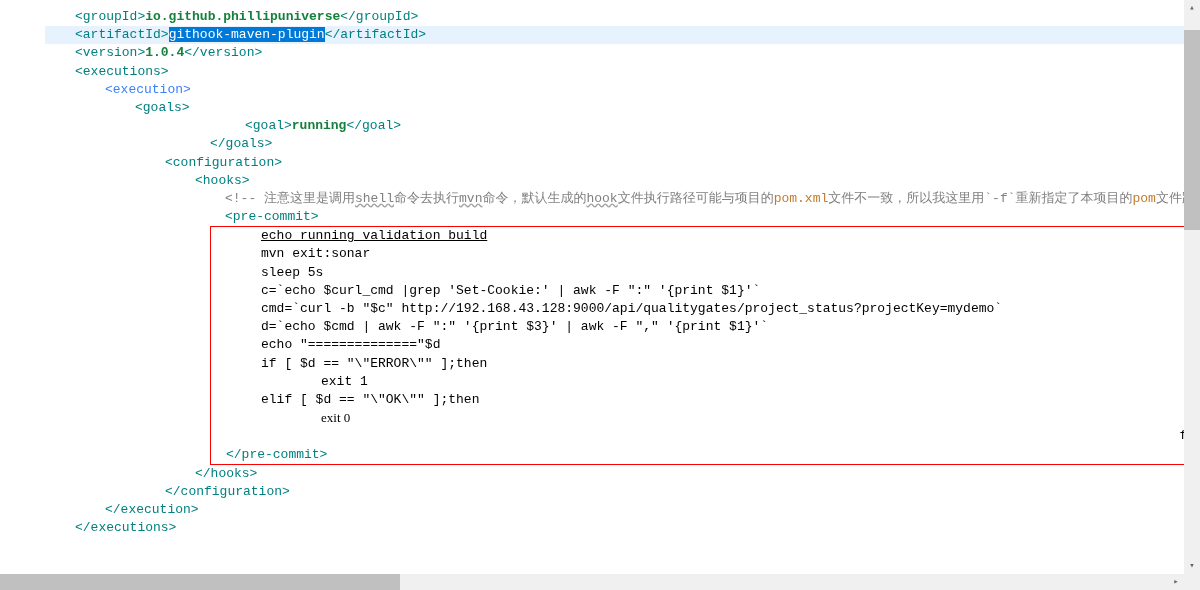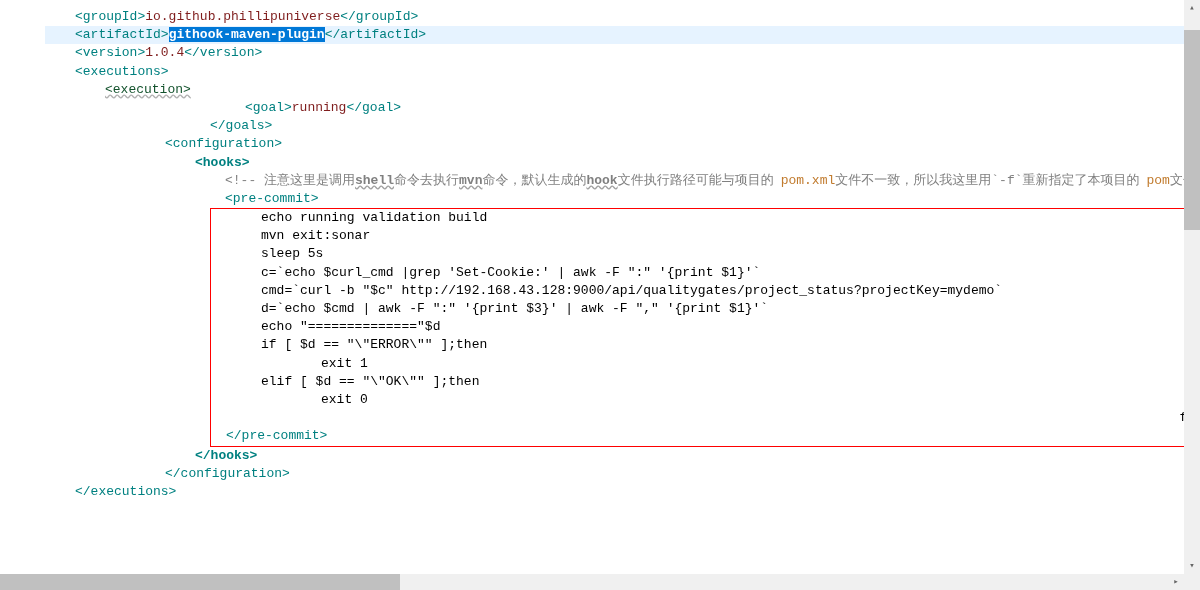--- a/index.html
+++ b/index.html
@@ -14,68 +14,65 @@
       padding: 8px 0 8px 45px;
       line-height: 1.4;
       white-space: nowrap;
       overflow-x: auto;
       width: 1200px;
     }
     .tag {
       color: #008080;
     }
     .tag-underline {
-      color: #14532d;
-      text-decoration: underline;
+      color: #3b82f6;
       text-decoration-style: wavy;
       text-decoration-color: #b0b0b0;
       margin-top: 16px;
     }
     .text-black {
       color: #000;
     }
     .text-bold {
-      font-weight: normal;
-      color: #7f1d1d;
+      font-weight: bold;
+      color: #15803d;
     }
     .highlight-sel {
       background: #0078d7;
       color: #fff;
-      font-weight: bold;
+      font-weight: normal;
     }
     .line-highlight {
       background: #e6f3ff;
       display: block;
       width: 100%;
     }
     .comment {
       color: #808080;
     }
     .comment-orange {
       color: #c17b2e;
-      margin-left: 7px;
     }
     .comment-underline {
       color: #808080;
       text-decoration: underline;
       text-decoration-style: wavy;
       text-decoration-color: #a0a0a0;
-      font-weight: bold;
     }
     .red-box {
       border: 1px solid #ff0000;
       display: block;
       margin-left: 0;
     }
     .indent-1 { padding-left: 30px; }
     .indent-2 { padding-left: 60px; }
     .indent-3 { padding-left: 90px; }
     .indent-4 { padding-left: 120px; }
     .indent-5 { padding-left: 200px; }
-    .indent-6 { padding-left: 150px; font-weight: bold; }
+    .indent-6 { padding-left: 150px; }
     .indent-7 { padding-left: 165px; }
     .indent-8 { padding-left: 180px; }
     .scrollbar-v {
       position: fixed;
       right: 0;
       top: 0;
       bottom: 16px;
       width: 16px;
       background: #f0f0f0;
     }
@@ -114,43 +111,45 @@
   </style>
 </head>
 <body>
 
 <div>
   <div class="indent-1"><span class="tag">&lt;groupId&gt;</span><span class="text-bold">io.github.phillipuniverse</span><span class="tag">&lt;/groupId&gt;</span></div>
   <div class="line-highlight indent-1"><span class="tag">&lt;artifactId&gt;</span><span class="highlight-sel">githook-maven-plugin</span><span class="tag">&lt;/artifactId&gt;</span></div>
   <div class="indent-1"><span class="tag">&lt;version&gt;</span><span class="text-bold">1.0.4</span><span class="tag">&lt;/version&gt;</span></div>
   <div class="indent-1"><span class="tag">&lt;executions&gt;</span></div>
   <div class="indent-2"><span class="tag-underline">&lt;execution&gt;</span></div>
+  <div class="indent-3"><span class="tag">&lt;goals&gt;</span></div>
   <div class="indent-5"><span class="tag">&lt;goal&gt;</span><span class="text-bold">running</span><span class="tag">&lt;/goal&gt;</span></div>
   <div class="indent-7"><span class="tag">&lt;/goals&gt;</span></div>
   <div class="indent-4"><span class="tag">&lt;configuration&gt;</span></div>
   <div class="indent-6"><span class="tag">&lt;hooks&gt;</span></div>
   <div class="indent-8"><span class="comment">&lt;!-- </span><span class="comment">注意这里是调用</span><span class="comment-underline">shell</span><span class="comment">命令去执行</span><span class="comment-underline">mvn</span><span class="comment">命令，默认生成的</span><span class="comment-underline">hook</span><span class="comment">文件执行路径可能与项目的</span><span class="comment-orange">pom.xml</span><span class="comment">文件不一致，所以我这里用`</span><span class="comment">-f</span><span class="comment">`重新指定了本项目的</span><span class="comment-orange">pom</span><span class="comment">文件路径</span></div>
   <div class="indent-8"><span class="tag">&lt;pre-commit&gt;</span></div>
   <div class="red-box" style="margin-left:165px;padding-right:4px;">
-    <div style="padding-left:50px;"><span class="text-black">echo running validation build</span></div>
+    <div style="padding-left:50px;text-decoration:underline;"><span class="text-black">echo running validation build</span></div>
     <div style="padding-left:50px;"><span class="text-black">mvn exit:sonar</span></div>
     <div style="padding-left:50px;font-family:Liberation Mono, monospace;"><span class="text-black">sleep 5s</span></div>
     <div style="padding-left:50px;"><span class="text-black">c=`echo $curl_cmd |grep 'Set-Cookie:' | awk -F ":" '{print $1}'`</span></div>
     <div style="padding-left:50px;"><span class="text-black">cmd=`curl -b "$c" http://192.168.43.128:9000/api/qualitygates/project_status?projectKey=mydemo`</span></div>
     <div style="padding-left:50px;"><span class="text-black">d=`echo $cmd | awk -F ":" '{print $3}' | awk -F "," '{print $1}'`</span></div>
     <div style="padding-left:50px;"><span class="text-black">echo "=============="$d</span></div>
     <div style="padding-left:50px;"><span class="text-black">if [ $d == "\"ERROR\"" ];then</span></div>
     <div style="padding-left:110px;"><span class="text-black">exit 1</span></div>
     <div style="padding-left:50px;"><span class="text-black">elif [ $d == "\"OK\"" ];then</span></div>
-    <div style="padding-left:110px;"><span class="text-black">exit 0</span></div>
+    <div style="padding-left:110px;font-family:Liberation Serif, serif;"><span class="text-black">exit 0</span></div>
     <div style="padding-left:50px;text-align:right;"><span class="text-black">fi</span></div>
     <div style="padding-left:15px;"><span class="tag">&lt;/pre-commit&gt;</span></div>
   </div>
   <div class="indent-6"><span class="tag">&lt;/hooks&gt;</span></div>
   <div class="indent-4"><span class="tag">&lt;/configuration&gt;</span></div>
+  <div class="indent-2"><span class="tag">&lt;/execution&gt;</span></div>
   <div class="indent-1"><span class="tag">&lt;/executions&gt;</span></div>
 </div>
 
 <div class="scrollbar-v">
   <div class="scrollbar-arrow" style="top:0;">▴</div>
   <div class="scrollbar-thumb-v"></div>
   <div class="scrollbar-arrow" style="bottom:0;">▾</div>
 </div>
 <div class="scrollbar-h">
   <div class="scrollbar-thumb-h"></div>

